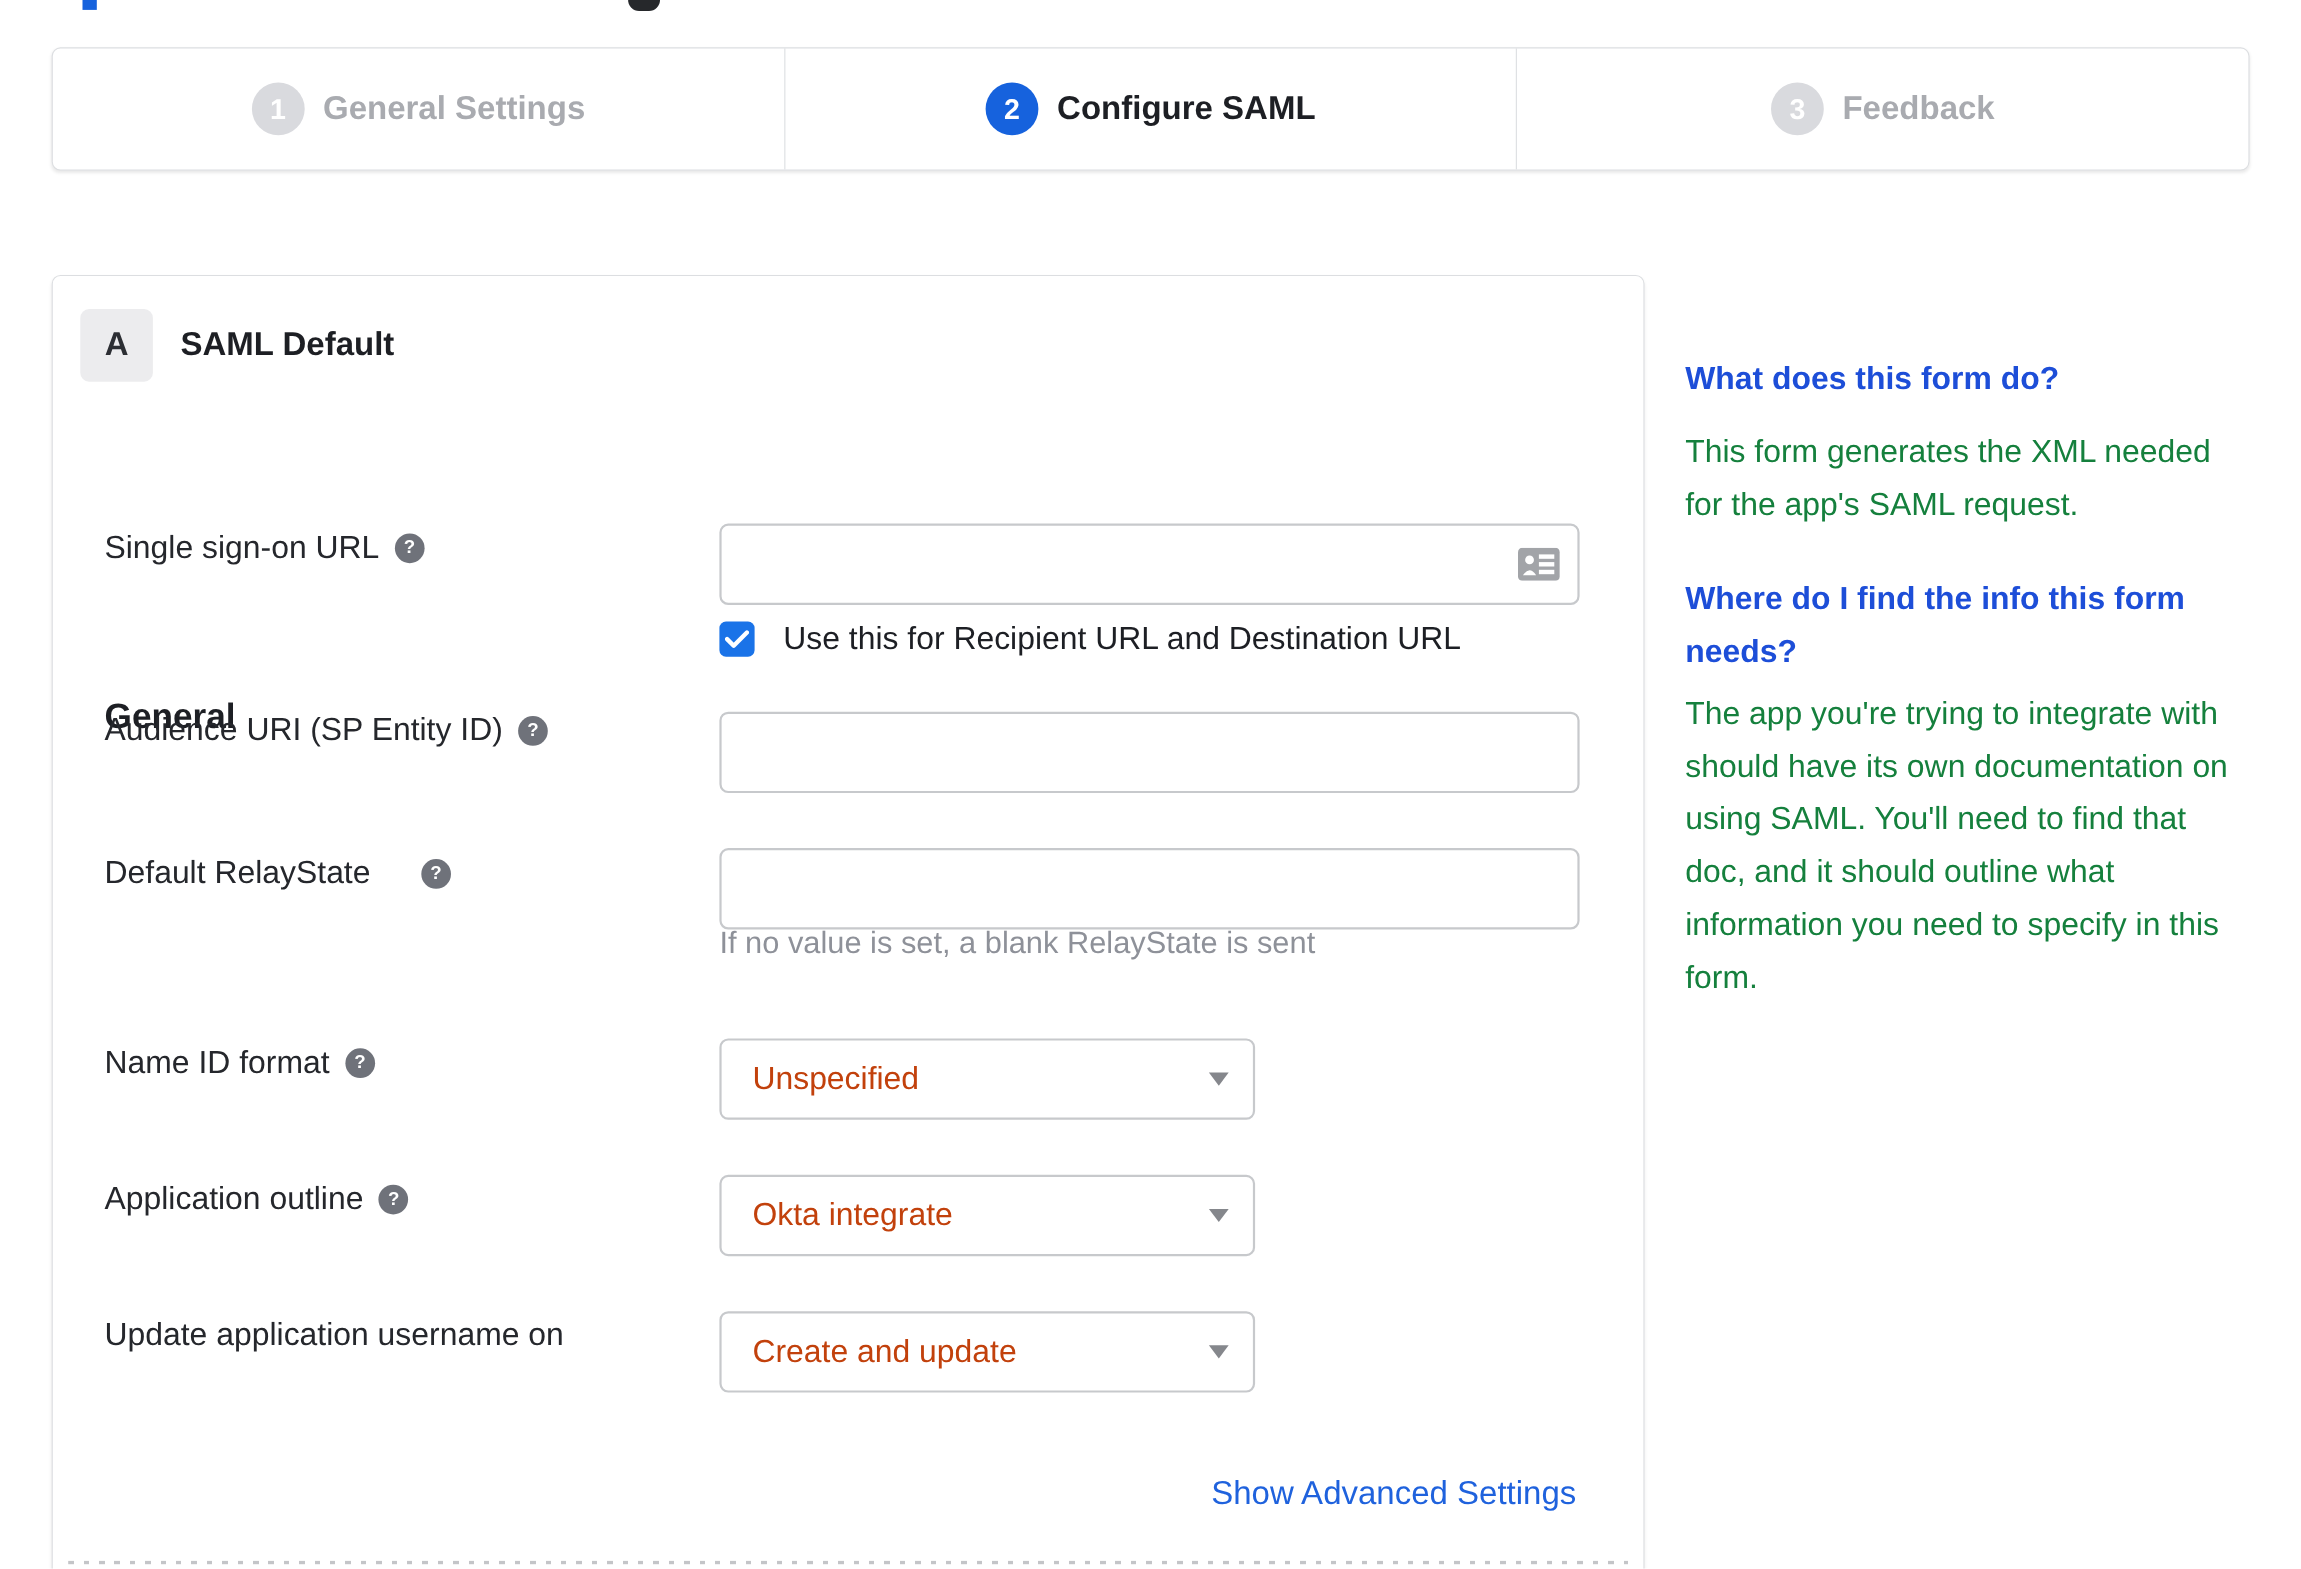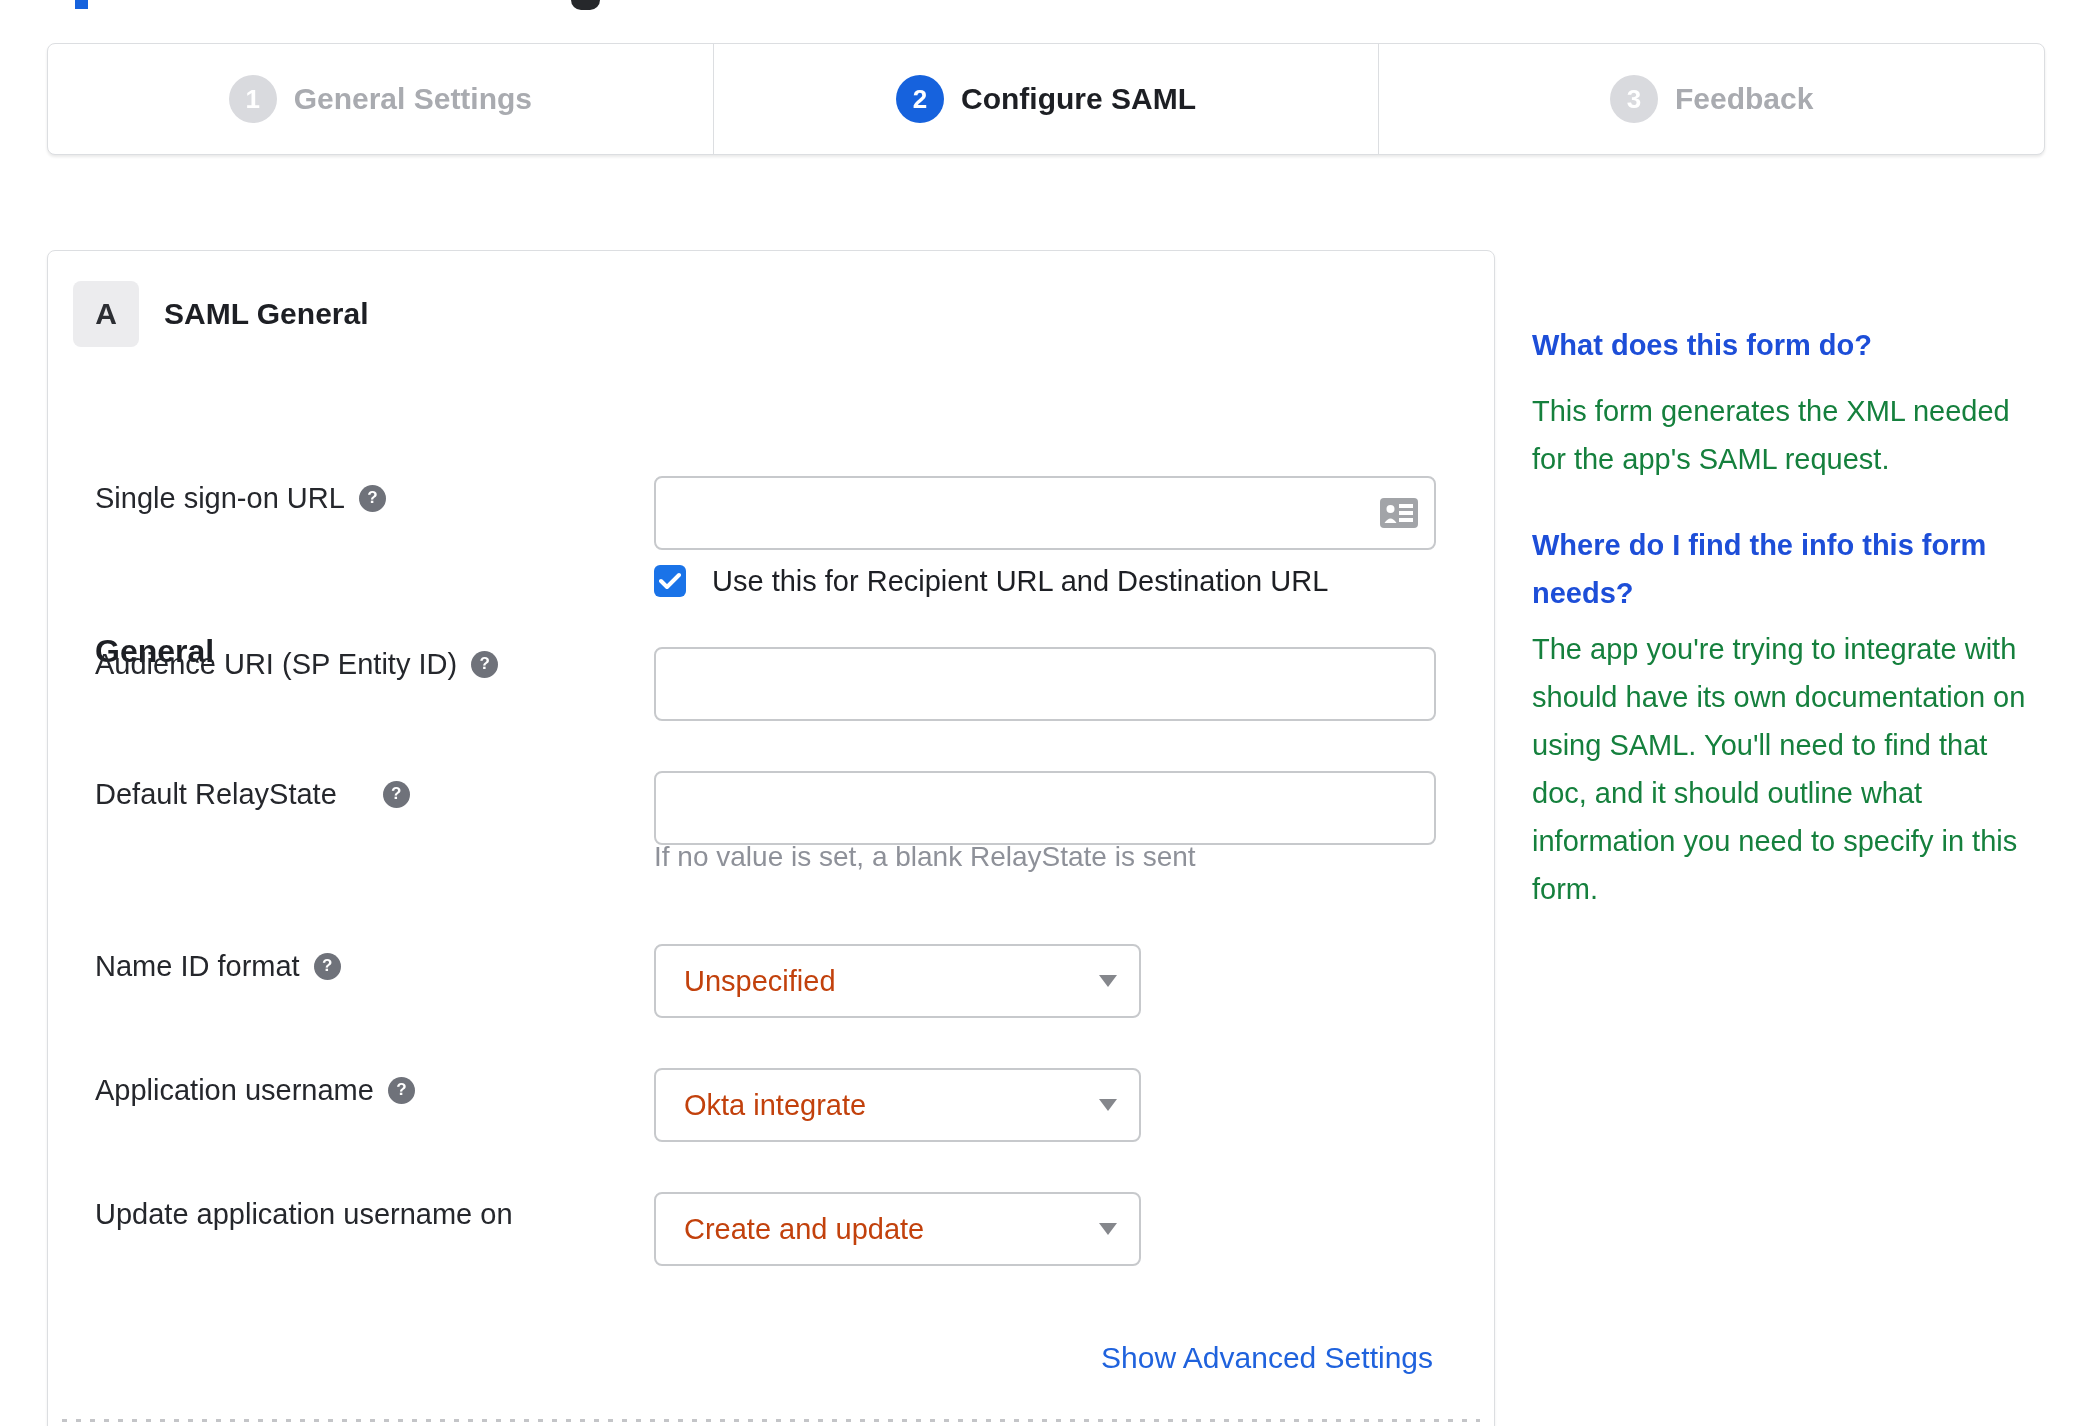--- a/index.html
+++ b/index.html
@@ -137,21 +137,21 @@
   </div>
   <div class="step">
     <span class="step-circle">3</span>
     <span class="step-label">Feedback</span>
   </div>
 </div>
 
 <div class="panel">
 
   <div class="section-badge">A</div>
-  <div class="section-title">SAML General</div>
+  <div class="section-title">SAML Default</div>
 
   <div class="group-heading">General</div>
 
   <div class="field-label" style="top:227px;">
     <span>Single sign-on URL</span>
     <span class="help-icon">?</span>
   </div>
   <div class="text-input" style="top:225px;">
     <svg class="input-icon" viewBox="0 0 38 30">
       <rect x="0" y="0" width="38" height="30" rx="4" fill="#a2a4a8"></rect>
@@ -187,21 +187,21 @@
   <div class="field-label" style="top:695px;">
     <span>Name ID format</span>
     <span class="help-icon">?</span>
   </div>
   <div class="select" style="top:693px;">
     <span class="select-value">Unspecified</span>
     <span class="select-caret"></span>
   </div>
 
   <div class="field-label" style="top:819px;">
-    <span>Application username</span>
+    <span>Application outline</span>
     <span class="help-icon">?</span>
   </div>
   <div class="select" style="top:817px;">
     <span class="select-value">Okta integrate</span>
     <span class="select-caret"></span>
   </div>
 
   <div class="field-label" style="top:943px;">
     <span>Update application username on</span>
   </div>

